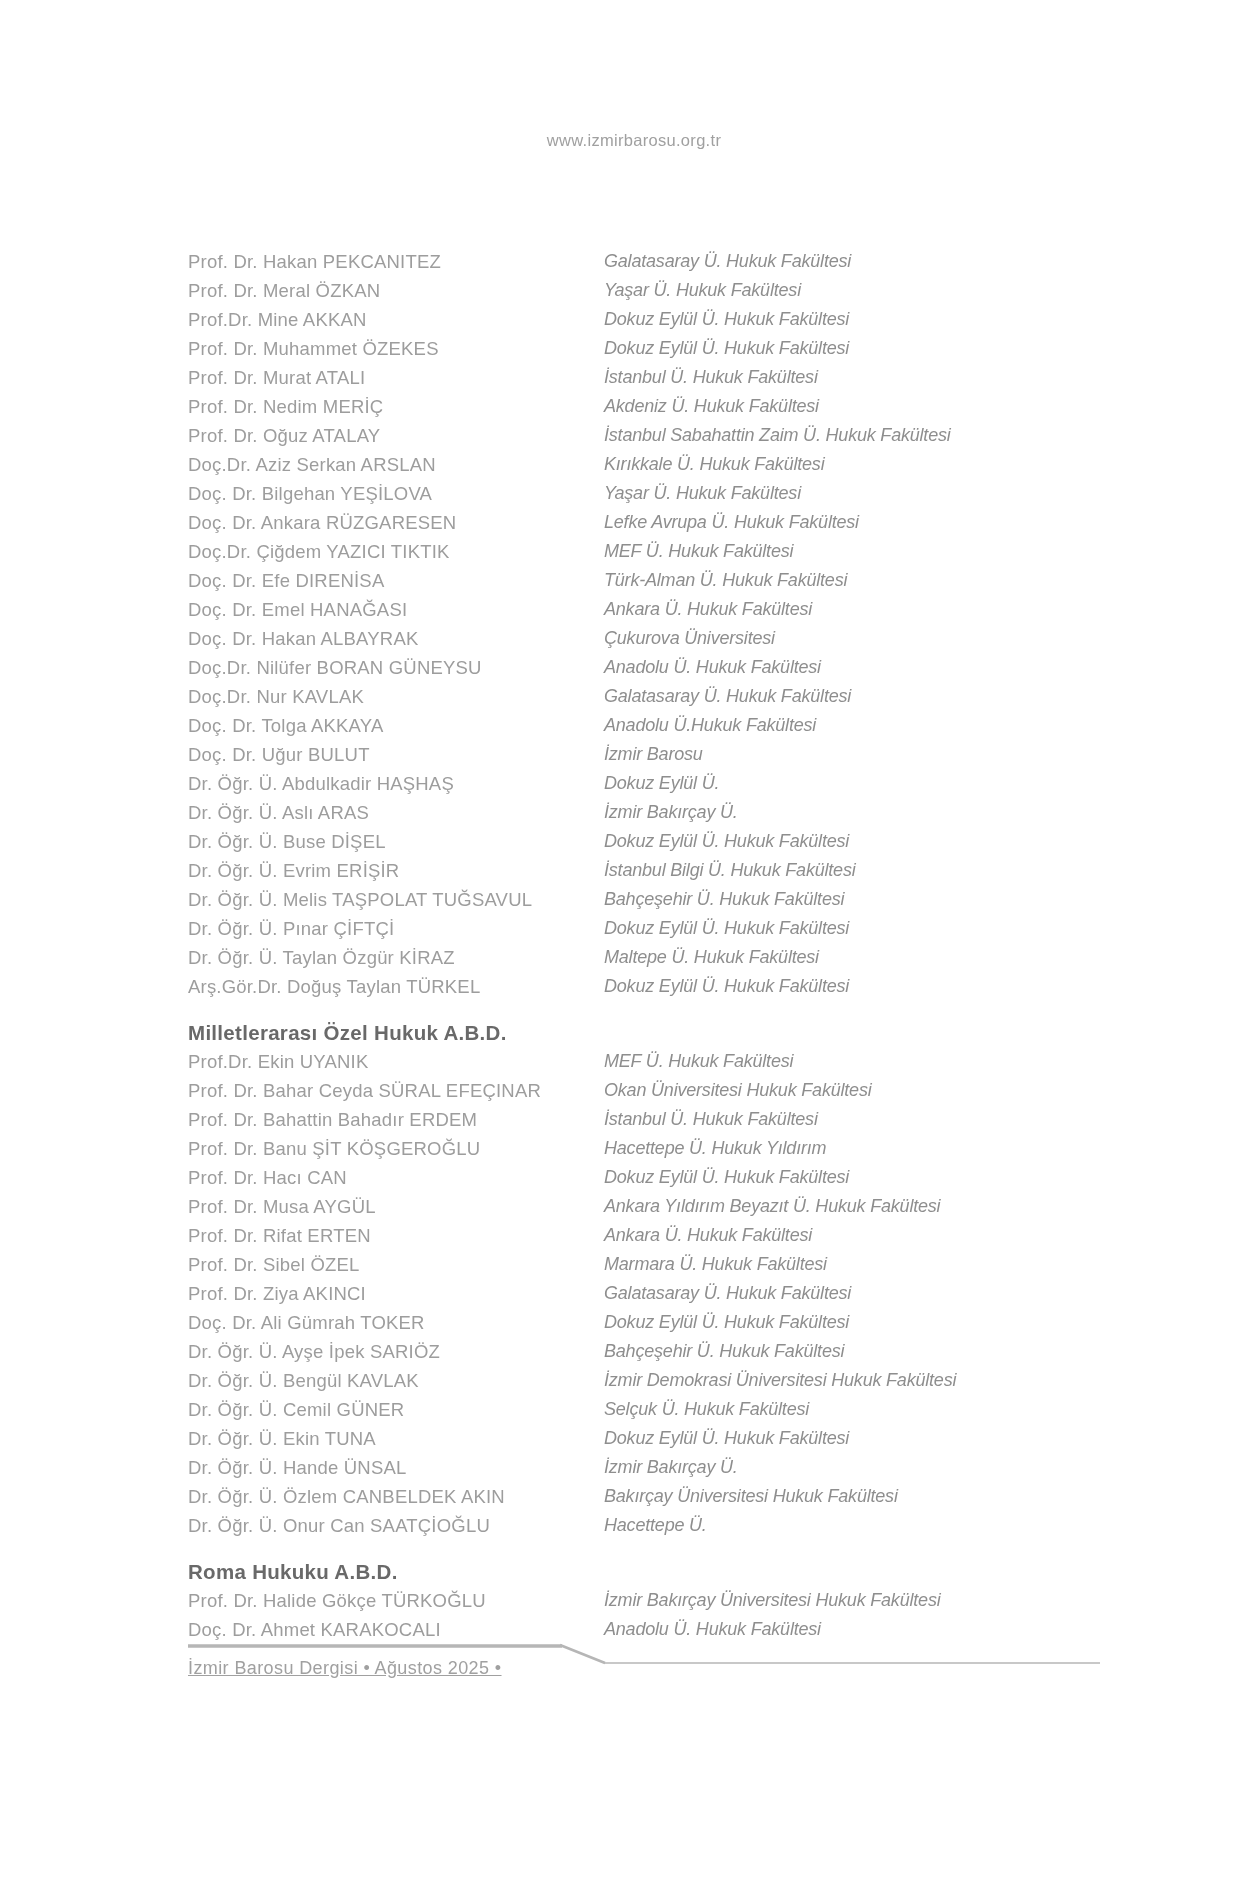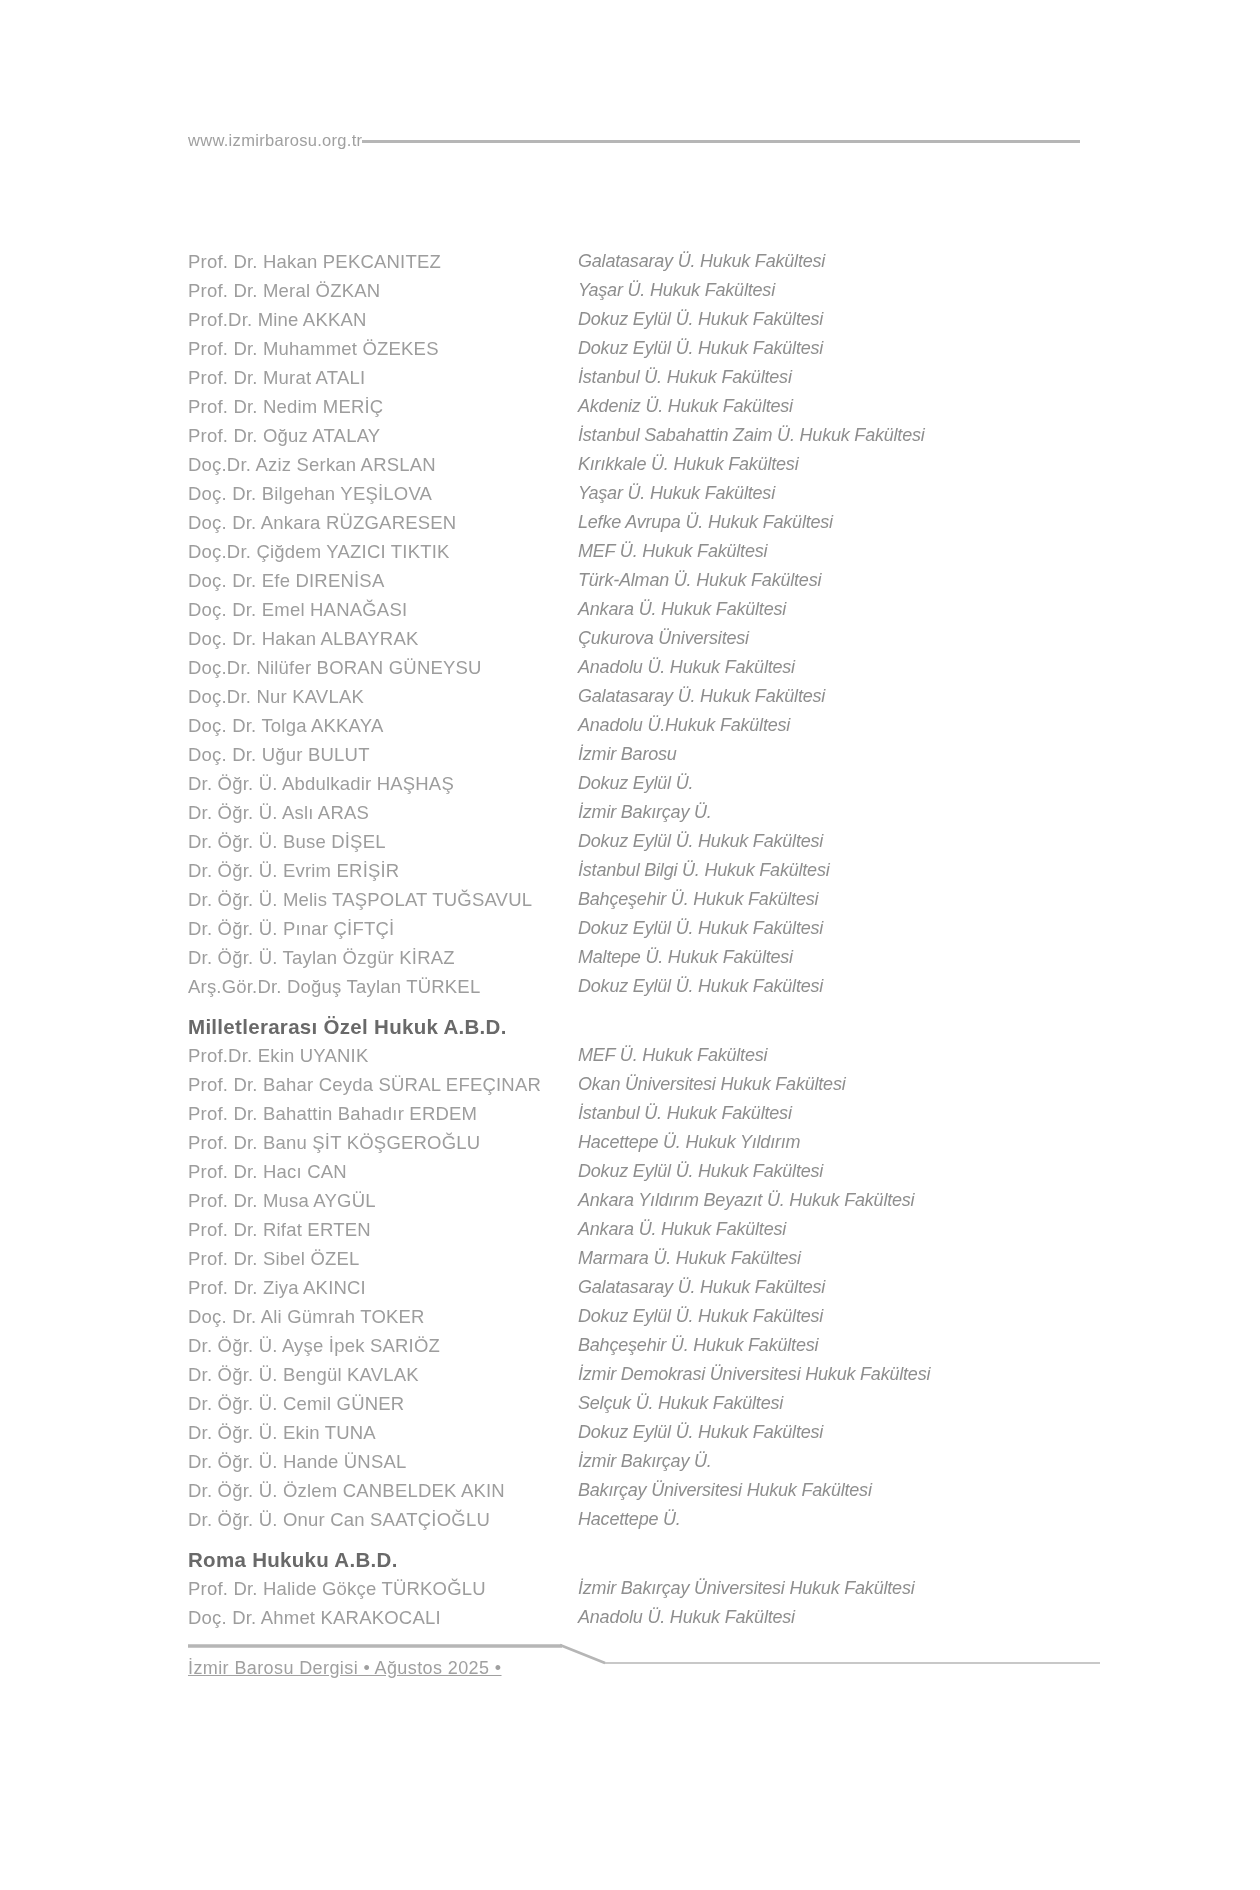--- a/index.html
+++ b/index.html
@@ -7,41 +7,41 @@
   body {
     width:1260px; height:1890px;
     font-family:"Liberation Sans", "DejaVu Sans", sans-serif;
     position:relative; overflow:hidden;
   }
   .page { position:relative; width:1260px; height:1890px; background:var(--paper,#ffffff); }
 
   
   .page-header {
     position:absolute; left:188px; top:131px; right:180px;
-    display:flex; align-items:center;
+    display:flex; align-items:center;flex-direction:column;
   }
   .header-url {
     font-size:16.5px; color:var(--faint-text,#a0a0a0);
     letter-spacing:0.3px; white-space:nowrap;
   }
   .header-rule { flex:1; height:3px; background:var(--rule,#b6b6b6); margin-top:1px; }
 
   
   .content { position:absolute; left:188px; top:247px; width:930px; }
-  .row { display:flex; height:29px; line-height:29px; }
+  .row { display:flex; height:29px; line-height:29px;gap:26px; }
   .name {
     width:390px; flex-shrink:0; white-space:nowrap;
     font-size:18.5px; color:var(--name-text,#9d9d9d); letter-spacing:0.2px;
   }
   .aff {
     font-style:italic; white-space:nowrap;
     font-size:18px; color:var(--aff-text,#8e8e8e); letter-spacing:-0.2px;
   }
   .section-heading {
-    margin-top:11px; height:29px; line-height:29px;
+    margin-top:17px; height:29px; line-height:29px;
     font-size:20.5px; font-weight:bold; color:var(--heading-text,#696969);
     letter-spacing:0.3px;
   }
 
   
   .page-footer { position:absolute; left:0; top:1642px; width:1260px; height:60px; }
   .footer-rule { position:absolute; left:0; top:0; }
   .footer-text {
     position:absolute; left:188px; top:16px;
     font-size:18px; color:var(--faint-text,#9d9d9d); letter-spacing:0.4px;

